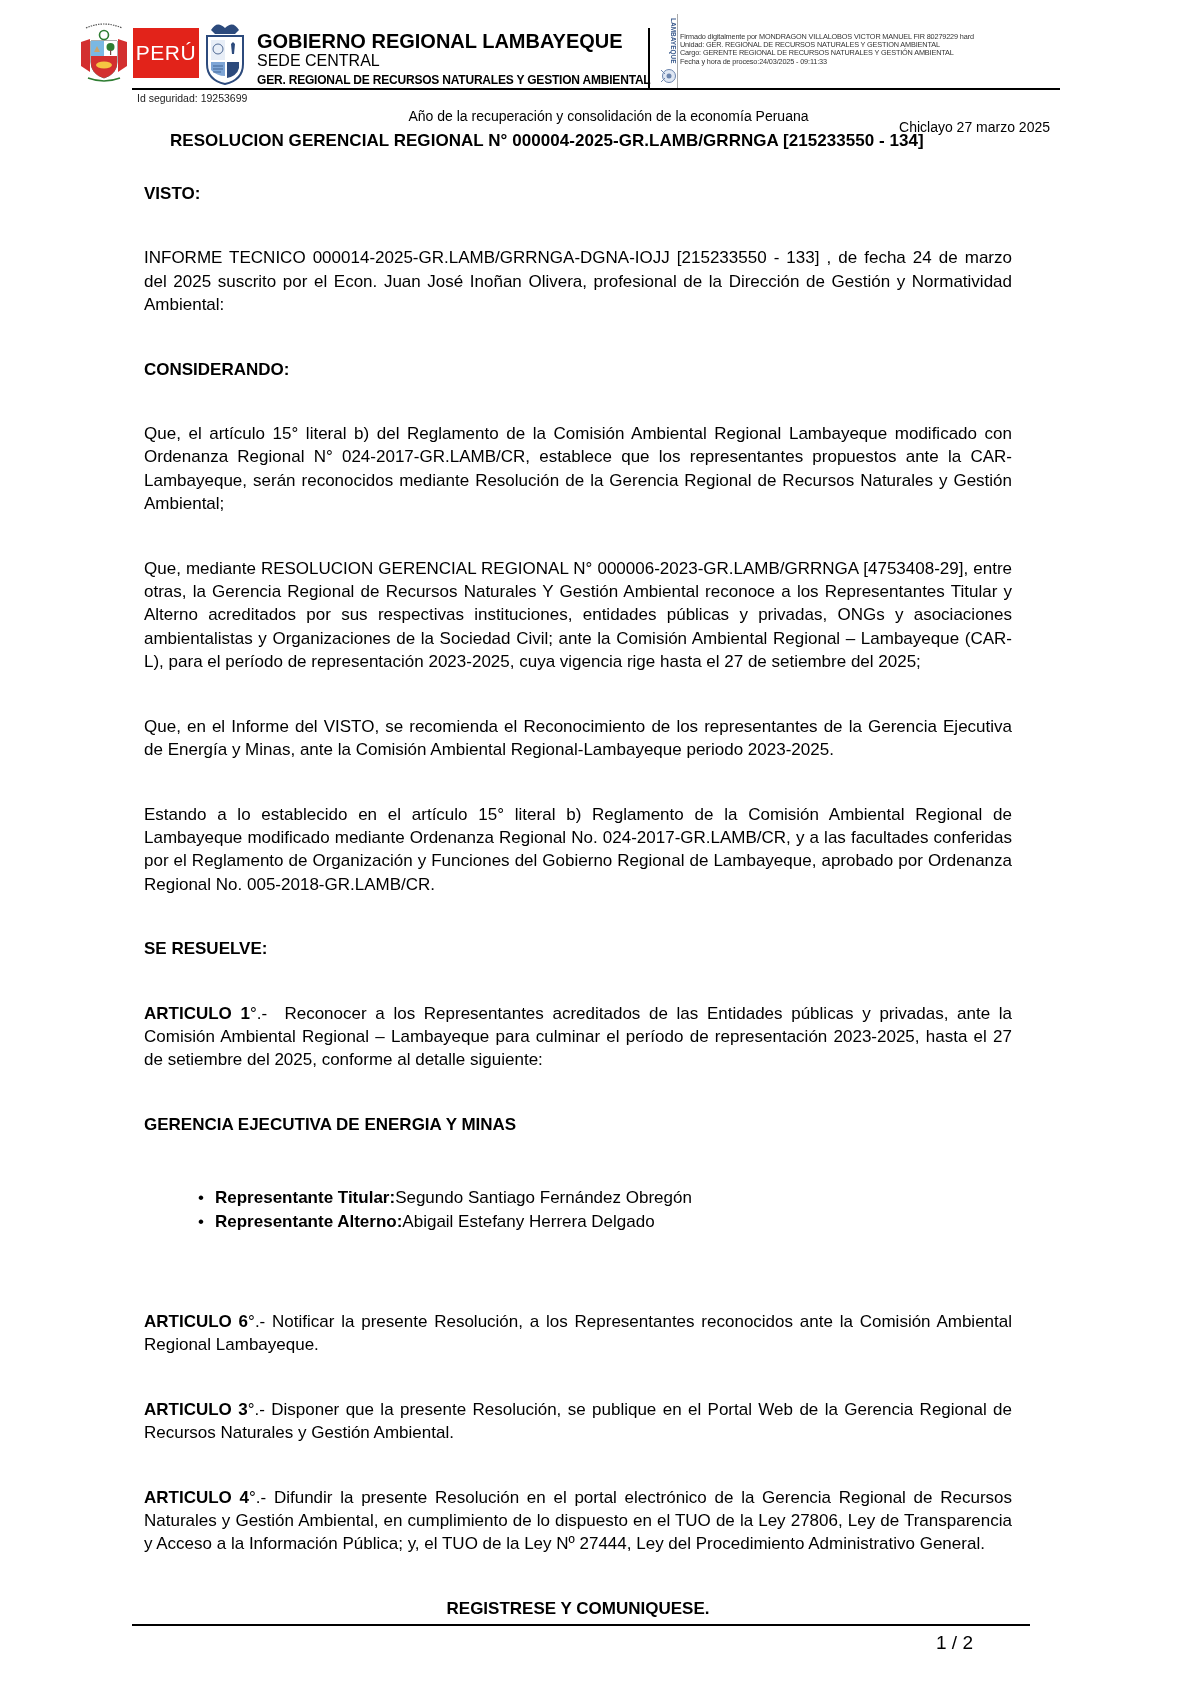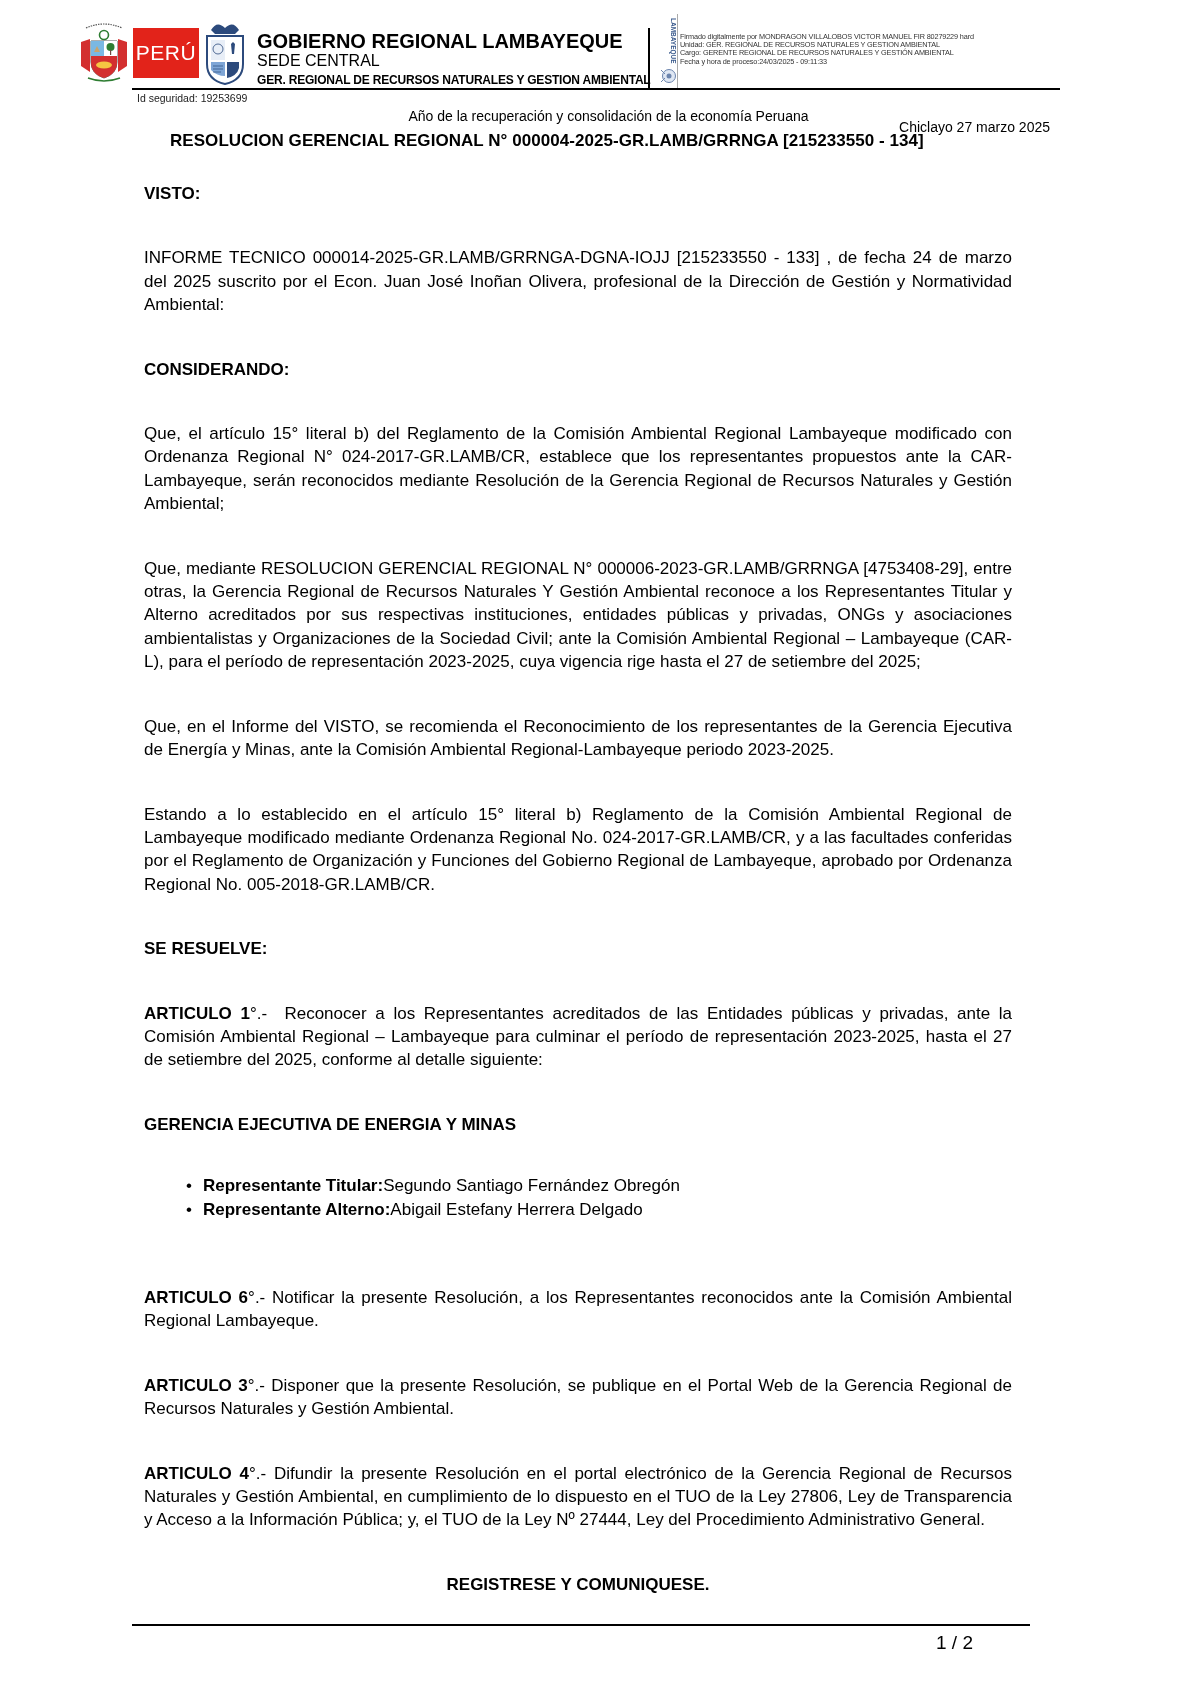--- a/index.html
+++ b/index.html
@@ -23,21 +23,21 @@
   .anio { left: 0; width: 1191px; top: 102px; text-align: center; font-size: 14px; margin-top: 6px; }
   .anio span { position: relative; left: 13px; }
   .fecha-lugar { right: 141px; top: 119px; font-size: 14px; }
   .titulo { left: 170px; top: 131px; font-size: 17px; font-weight: bold; white-space: nowrap; letter-spacing: 0.05px; }
 
   
   .body { left: 137px; width: 882px; top: 175px; font-size: 17px; line-height: 23.4px; }
   .body p { margin: 7px; text-align: justify; }
   .section-h { font-weight: bold; }
   .gap-l { height: 27px; }
-  .bullets { margin: 4px; padding-left: 62px; list-style: none; }
+  .bullets { margin: 16px; padding-left: 62px; list-style: none; }
   .bullets li { position: relative; }
   .bullets li::before { content: "\2022"; position: absolute; left: -17px; top: 0; }
   .center { text-align: center !important; }
 
   .foot-line { left: 132px; top: 1624px; width: 898px; height: 1.5px; background: #000; }
   .page-num { left: 936px; top: 1632px; font-size: 19px; }
 </style>
 </head>
 <body>
 

